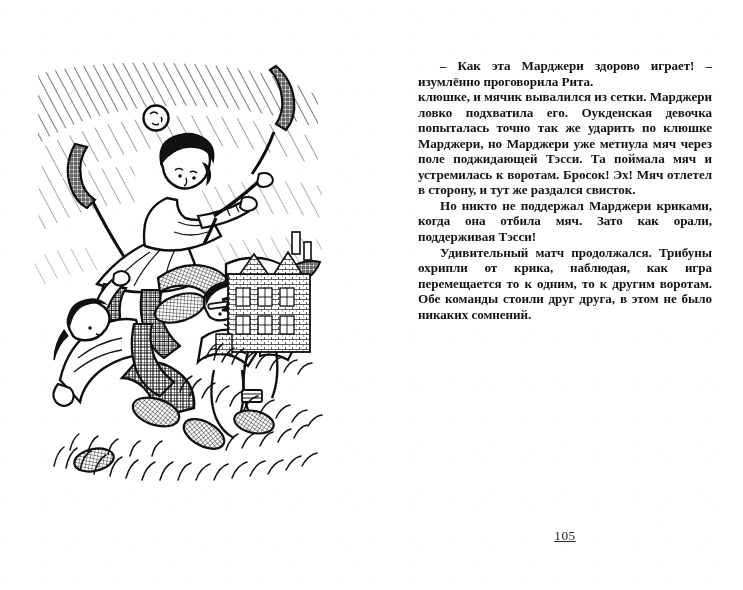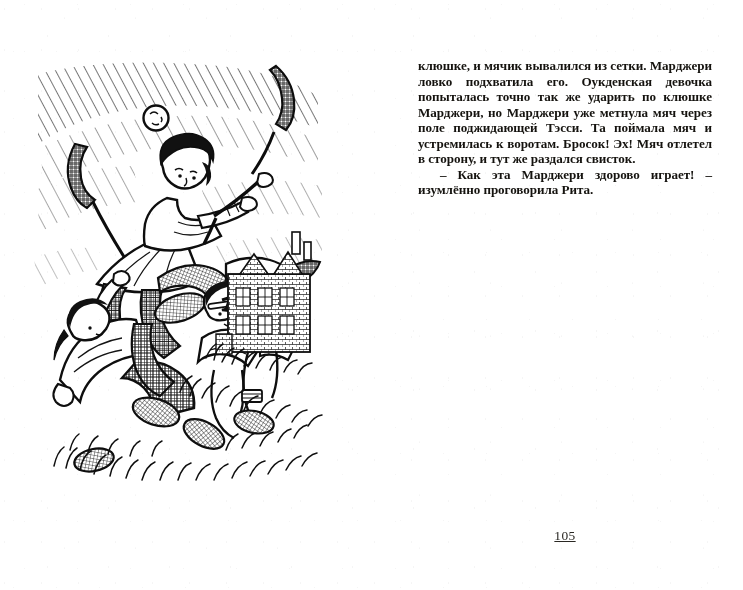--- a/index.html
+++ b/index.html
@@ -302,20 +302,22 @@
           <path d="M196 388 q4 -12 12 -16 M212 386 q5 -12 13 -15 M230 384 q5 -12 13 -14
                    M248 380 q5 -11 13 -13 M264 376 q5 -11 13 -13"></path>
         </g>
 
       </svg>
     </div>
   </div>
 
   <div class="right-page">
     <div class="text-column">
+      <p class="para">– Как эта Марджери здорово играет! – изумлённо проговорила Рита.</p>
       <p class="para first">клюшке, и мячик вывалился из сетки. Марджери ловко подхватила его. Оукденская девочка попыталась точно так же ударить по клюшке Марджери, но Марджери уже метнула мяч через поле поджидающей Тэсси. Та поймала мяч и устремилась к воротам. Бросок! Эх! Мяч отлетел в сторону, и тут же раздался свисток.</p>
-      <p class="para">– Как эта Марджери здорово играет! – изумлённо проговорила Рита.</p>
+      <p class="para">Но никто не поддержал Марджери криками, когда она отбила мяч. Зато как орали, поддерживая Тэсси!</p>
+      <p class="para">Удивительный матч продолжался. Трибуны охрипли от крика, наблюдая, как игра перемещается то к одним, то к другим воротам. Обе команды стоили друг друга, в этом не было никаких сомнений.</p>
       <div class="folio">105</div>
     </div>
   </div>
 
   <div class="speckle"></div>
 </div>
 
 </body></html>

